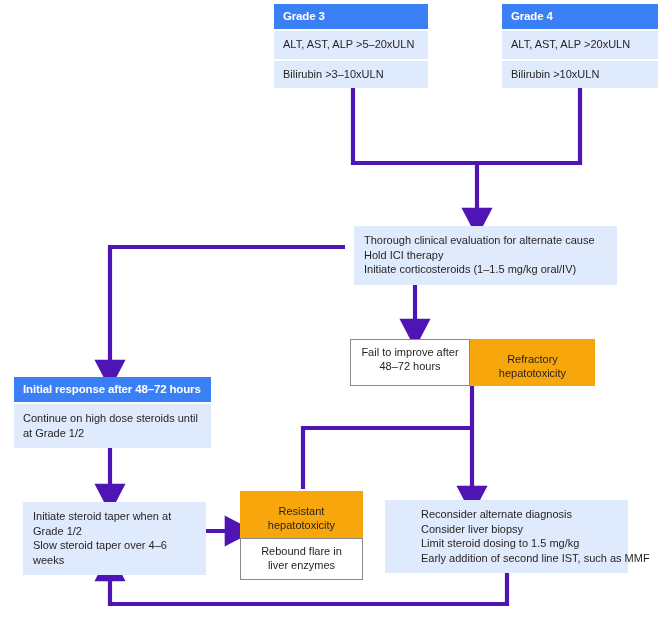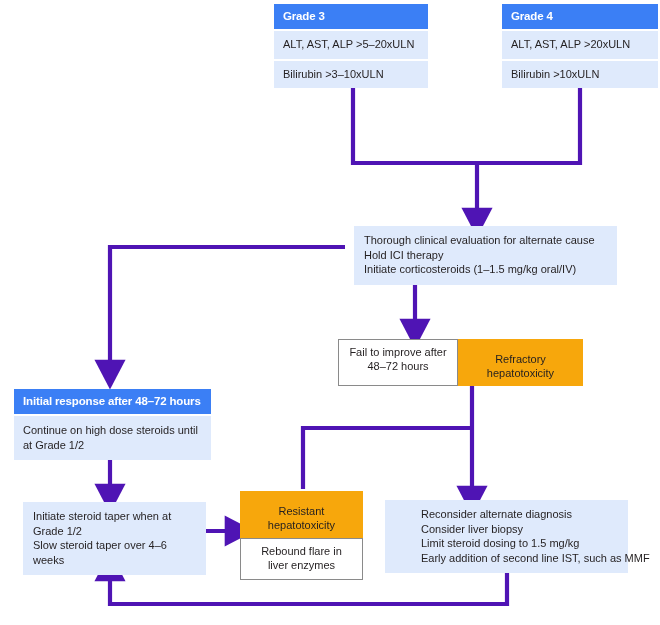--- a/index.html
+++ b/index.html
@@ -139,32 +139,32 @@
     <div class="sep"></div>
     <div class="body-blue tight">Bilirubin &gt;10xULN</div>
   </div>
 
   <div class="node plainblue" style="left:345px; top:226px; width:263px;">
     <span class="line-item">Thorough clinical evaluation for alternate cause</span>
     <span class="line-item">Hold ICI therapy</span>
     <span class="line-item">Initiate corticosteroids (1–1.5 mg/kg oral/IV)</span>
   </div>
 
-  <div class="node row2" style="left:338px; top:339px; width:245px;">
+  <div class="node row2" style="left:350px; top:339px; width:245px;">
     <div class="body-white" style="width:120px;">
       <span class="line-item">Fail to improve after</span>
       <span class="line-item">48–72 hours</span>
     </div>
     <div class="hdr-orange" style="width:125px;">
       <span class="line-item">Refractory</span>
       <span class="line-item">hepatotoxicity</span>
     </div>
   </div>
 
-  <div class="node" style="left:14px; top:377px; width:197px;margin-top:12px;">
+  <div class="node" style="left:14px; top:377px; width:197px;">
     <div class="hdr">Initial response after 48–72 hours</div>
     <div class="sep"></div>
     <div class="body-blue">
       <span class="line-item">Continue on high dose steroids until</span>
       <span class="line-item">at Grade 1/2</span>
     </div>
   </div>
 
   <div class="node plainblue" style="left:14px; top:502px; width:183px;">
     <span class="line-item">Initiate steroid taper when at</span>

